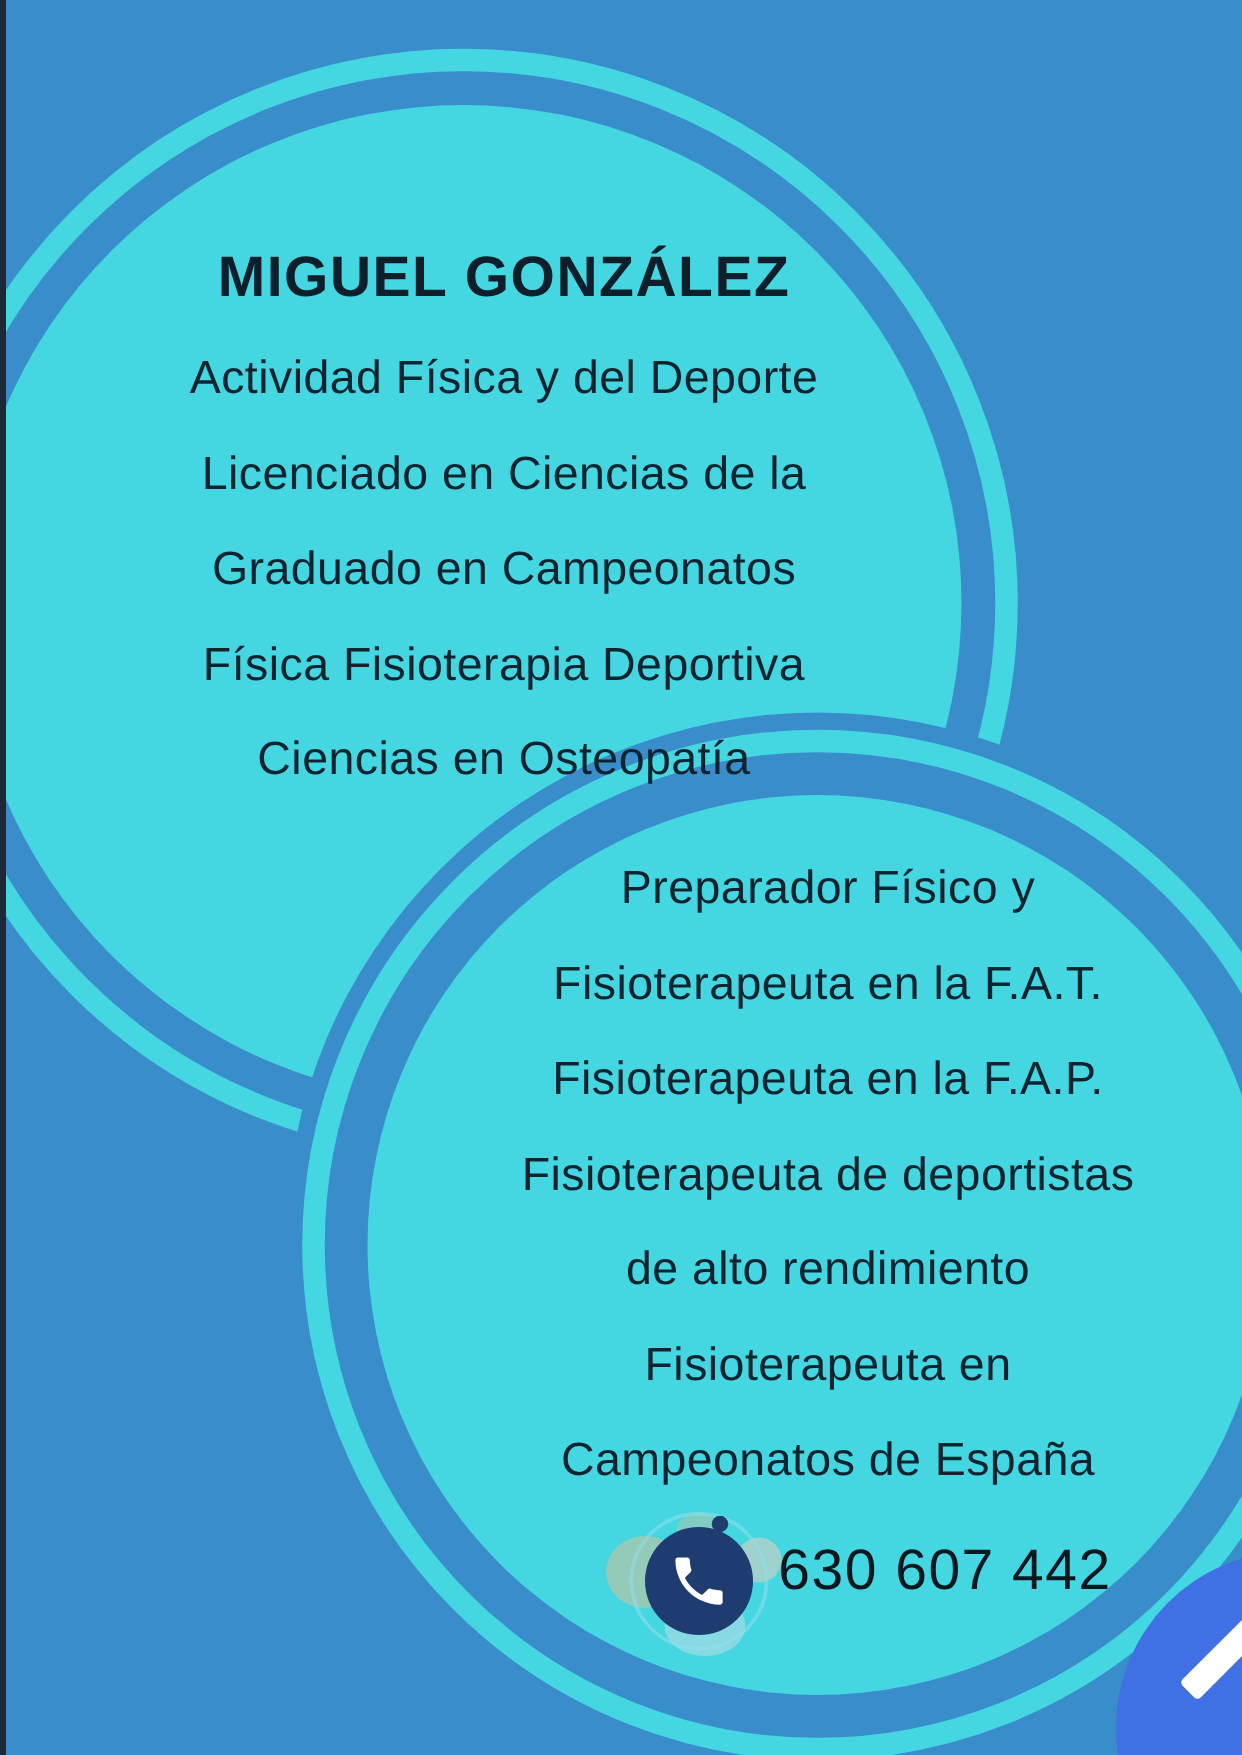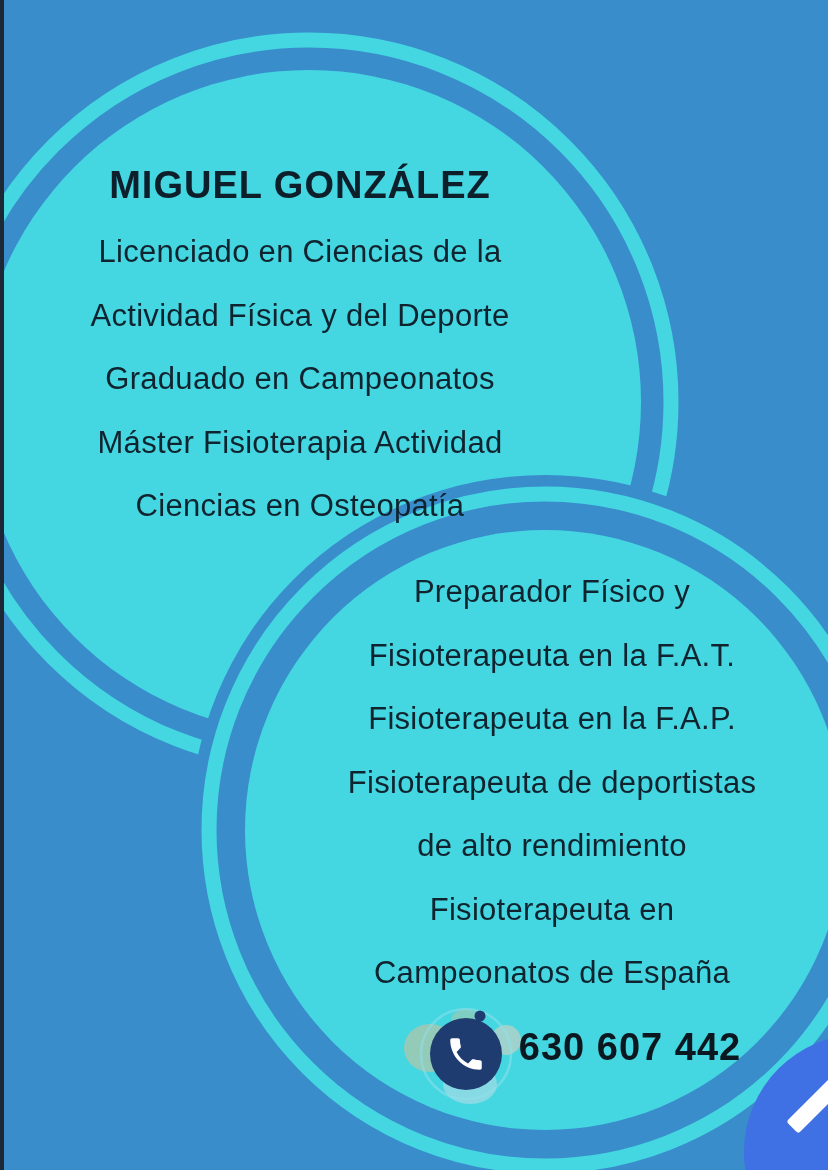--- a/index.html
+++ b/index.html
@@ -24,20 +24,21 @@
     background: #1C2836;
     z-index: 30;
   }
   .text-layer { position: absolute; left: 0; top: 0; width: 828px; height: 1170px; z-index: 10; }
   .top-block {
     position: absolute;
     left: 0; top: 150px;
     width: 600px;
     text-align: center;
     color: #0E2430;
+    padding-left: 36px;
   }
   .person-title {
     font-size: 38px;
     font-weight: bold;
     letter-spacing: 1px;
     line-height: 70px;
     color: #0C1F2B;
   }
   .cred-line {
     font-size: 31px;
@@ -51,21 +52,21 @@
     width: 600px;
     text-align: center;
     color: #0E2430;
   }
   .phone-number {
     position: absolute;
     left: 505px; top: 1025px;
     width: 250px;
     text-align: center;
     font-size: 38px;
-    font-weight: bold;
+    font-weight: normal;
     letter-spacing: 1px;
     line-height: 44px;
     color: #0C1820;
     z-index: 12;
   }
 </style>
 </head>
 <body>
 
 <div class="stage">
@@ -102,24 +103,24 @@
       </g>
     </g>
   </svg>
 
   <div class="edge-strip"></div>
 
   <div class="text-layer">
 
     <div class="top-block">
       <div class="person-title">MIGUEL GONZÁLEZ</div>
+      <div class="cred-line">Actividad Física y del Deporte</div>
       <div class="cred-line">Licenciado en Ciencias de la</div>
-      <div class="cred-line">Actividad Física y del Deporte</div>
       <div class="cred-line">Graduado en Campeonatos</div>
-      <div class="cred-line">Máster Fisioterapia Actividad</div>
+      <div class="cred-line">Física Fisioterapia Deportiva</div>
       <div class="cred-line">Ciencias en Osteopatía</div>
     </div>
 
     <div class="bottom-block">
       <div class="cred-line">Preparador Físico y</div>
       <div class="cred-line">Fisioterapeuta en la F.A.T.</div>
       <div class="cred-line">Fisioterapeuta en la F.A.P.</div>
       <div class="cred-line">Fisioterapeuta de deportistas</div>
       <div class="cred-line">de alto rendimiento</div>
       <div class="cred-line">Fisioterapeuta en</div>

